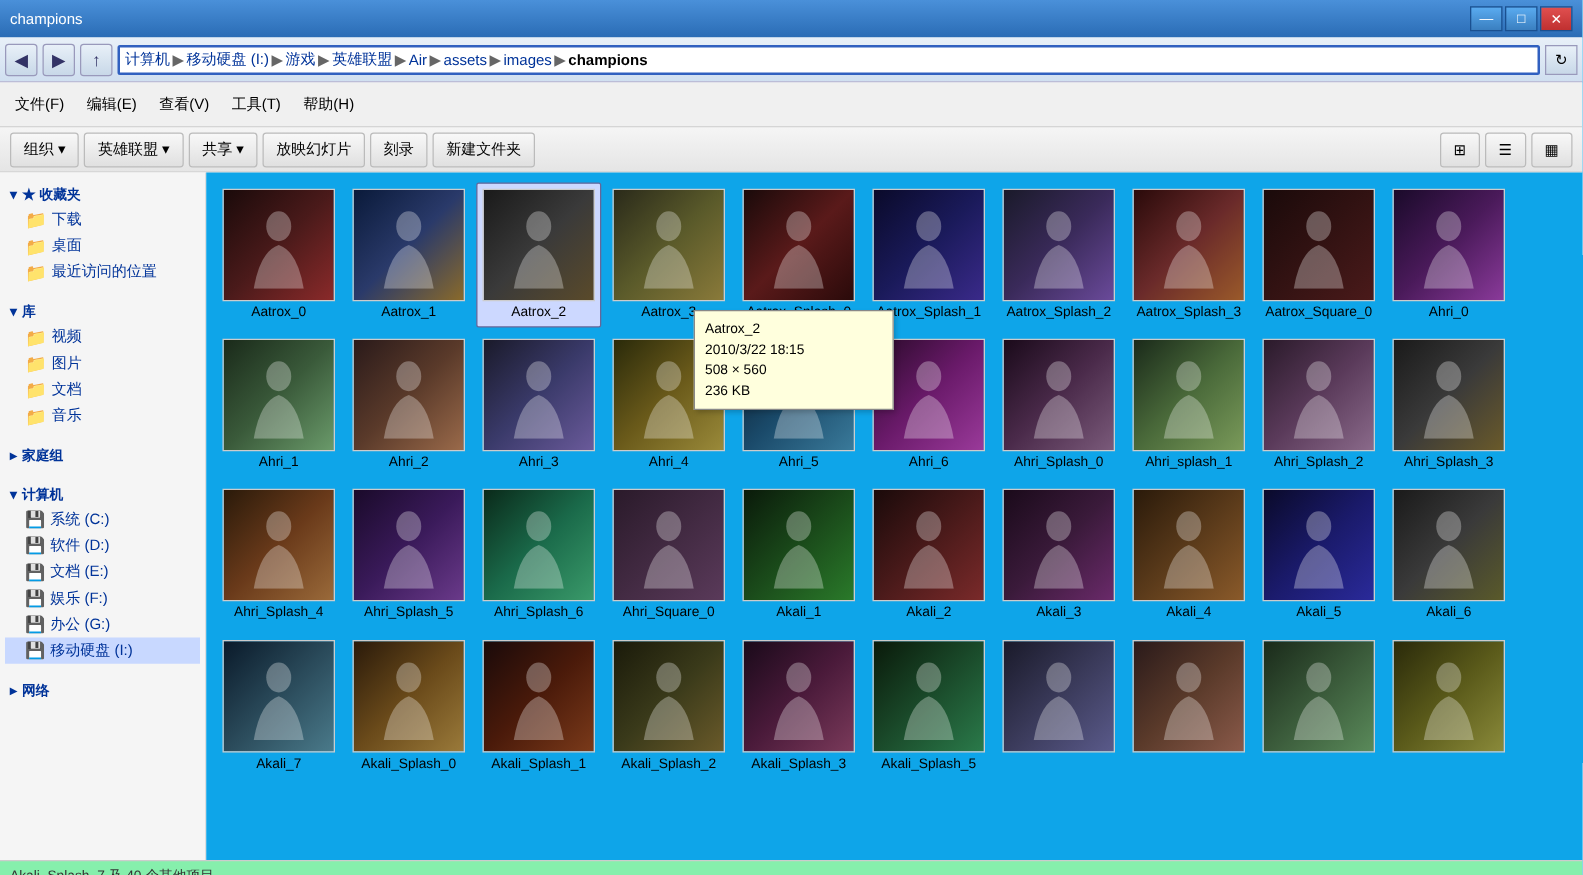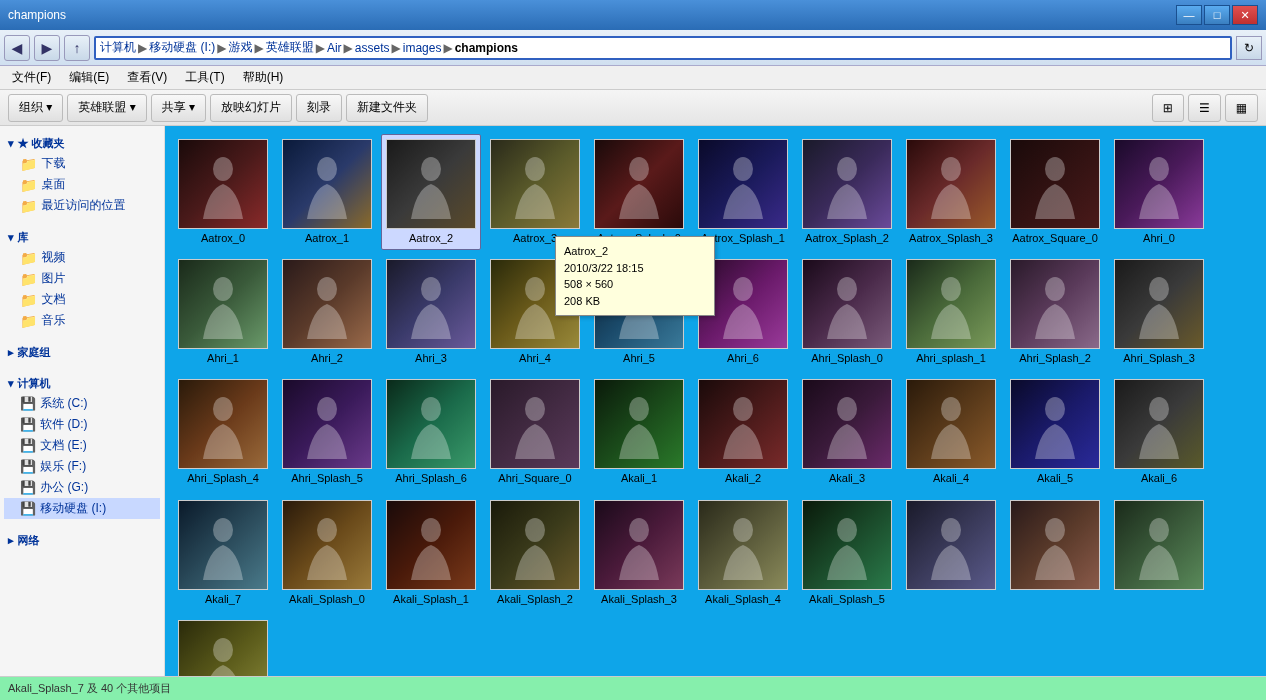--- a/index.html
+++ b/index.html
@@ -77,21 +77,21 @@
       display: flex; align-items: center;
       padding: 0 6px;
       font-size: 12px;
       color: #888;
       font-style: italic;
     }
 
     
     .menu-bar {
       background: #f0f0f0;
-      height: 24px;
+      height: 36px;
       display: flex;
       align-items: center;
       padding: 0 4px;
       border-bottom: 1px solid #ccc;
       gap: 2px;
     }
     .menu-item {
       padding: 2px 8px;
       cursor: pointer;
       font-size: 12px;
@@ -724,29 +724,20 @@
         <div class="file-item">
           <div class="file-thumb img-akali-splash3">
             <svg width="70" height="70" viewBox="0 0 70 70" opacity="0.3">
       <ellipse cx="35" cy="20" rx="10" ry="12" fill="white"></ellipse>
       <path d="M15 70 Q20 40 35 35 Q50 40 55 70 Z" fill="white"></path>
     </svg>
           </div>
           <div class="file-name">Akali_Splash_3</div>
         </div>
         <div class="file-item">
-          <div class="file-thumb img-akali-splash4">
-            <svg width="70" height="70" viewBox="0 0 70 70" opacity="0.3">
-      <ellipse cx="35" cy="20" rx="10" ry="12" fill="white"></ellipse>
-      <path d="M15 70 Q20 40 35 35 Q50 40 55 70 Z" fill="white"></path>
-    </svg>
-          </div>
-          <div class="file-name">Akali_Splash_4</div>
-        </div>
-        <div class="file-item">
           <div class="file-thumb img-akali-splash5">
             <svg width="70" height="70" viewBox="0 0 70 70" opacity="0.3">
       <ellipse cx="35" cy="20" rx="10" ry="12" fill="white"></ellipse>
       <path d="M15 70 Q20 40 35 35 Q50 40 55 70 Z" fill="white"></path>
     </svg>
           </div>
           <div class="file-name">Akali_Splash_5</div>
         </div>
         <div class="file-item">
           <div class="file-thumb img-row4a">
@@ -785,20 +776,20 @@
           <div class="file-name"></div>
         </div>
       </div>
 
     <div class="tooltip">
       <div>Aatrox_2</div>
       <div>
         <span>2010/3/22 18:15</span>
       </div>
       <div>508 × 560</div>
-      <div>208 KB</div>
+      <div>236 KB</div>
     </div>
   </div>
 </div>
 
 <div class="status-bar">
   <span>Akali_Splash_7 及 40 个其他项目</span>
 </div>
 
 </body></html>

